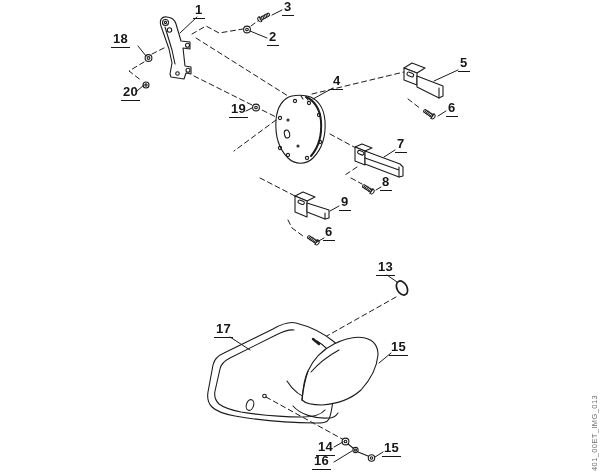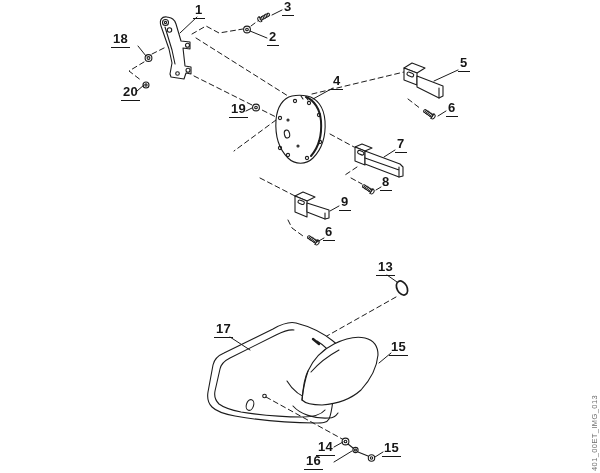--- a/index.html
+++ b/index.html
@@ -206,20 +206,20 @@
 <div class="lbl" style="left:446px;top:101px">6</div>
 <div class="lbl" style="left:395px;top:137px">7</div>
 <div class="lbl" style="left:380px;top:175px">8</div>
 <div class="lbl" style="left:339px;top:195px">9</div>
 <div class="lbl" style="left:323px;top:225px">6</div>
 <div class="lbl" style="left:214px;top:322px">17</div>
 <div class="lbl" style="left:376px;top:260px">13</div>
 <div class="lbl" style="left:389px;top:340px">15</div>
 <div class="lbl" style="left:316px;top:440px">14</div>
 <div class="lbl" style="left:382px;top:441px">15</div>
-<div class="lbl" style="left:304px;top:454px">16</div>
+<div class="lbl" style="left:312px;top:454px">16</div>
 <div class="lbl" style="left:229px;top:102px">19</div>
 <div class="lbl" style="left:111px;top:32px">18</div>
 <div class="lbl" style="left:121px;top:85px">20</div>
 
 <div class="watermark">401_00ET_IMG_013</div>
 
 </div>
 
 </body></html>

